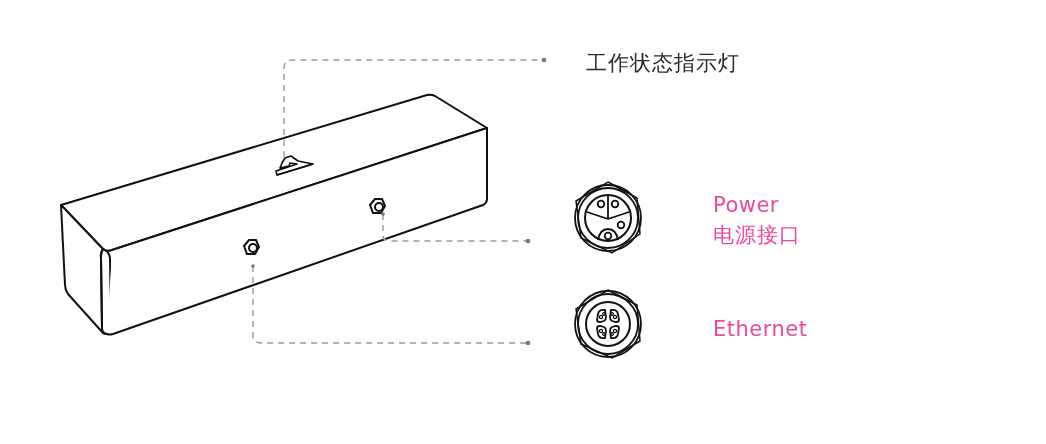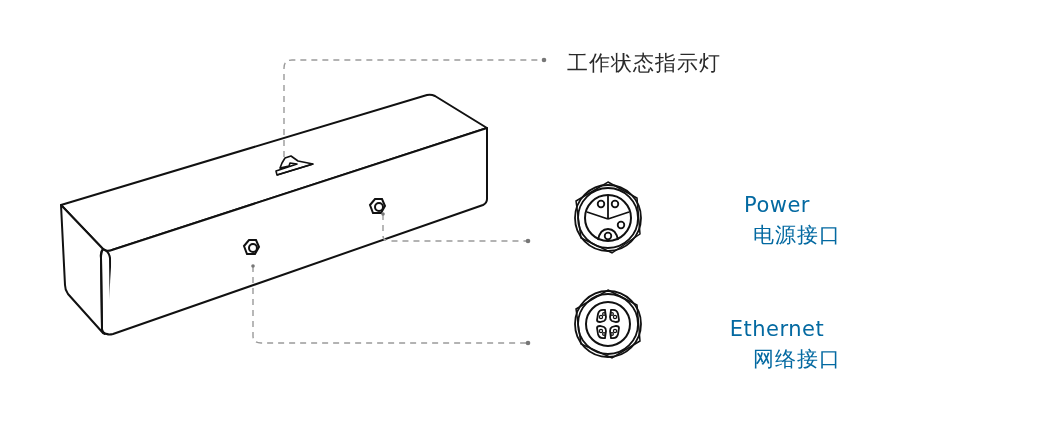--- a/index.html
+++ b/index.html
@@ -1,23 +1,23 @@
 <!DOCTYPE html>
 <html><head>
 <meta charset="utf-8">
 <style>
   html, body { margin: 0; padding: 0; background: #ffffff; }
   body { width: 1046px; height: 444px; position: relative; overflow: hidden;
          font-family: "DejaVu Sans", "Liberation Sans", sans-serif; color: #222; }
   svg.diagram { position: absolute; left: 0; top: 0; }
   .label { position: absolute; font-size: 21px; line-height: 28px; color: #2a2a2a; white-space: nowrap; }
-  .label-title { left: 567px; top: 49px; letter-spacing: 1px; }
-  .port-label { position: absolute; left: 713px; font-size: 21px; line-height: 30px; color: #0369a1; text-align: center; }
+  .label-title { left: 586px; top: 49px; letter-spacing: 1px; }
+  .port-label { position: absolute; left: 713px; font-size: 21px; line-height: 30px; color: #ec4899; }
   .port-label .en { display: block; letter-spacing: 0.5px; }
-  .port-label .zh { display: block; letter-spacing: 1px; margin-left: 40px; }
+  .port-label .zh { display: block; letter-spacing: 1px; }
   .power-label { top: 190px; }
   .eth-label { top: 314px; }
 </style>
 </head>
 <body>
 
 <svg class="diagram" width="1046" height="444" viewBox="0 0 1046 444" xmlns="http://www.w3.org/2000/svg">
 
   <g fill="none" stroke="#111" stroke-width="2" stroke-linejoin="round" stroke-linecap="round">
 
@@ -95,14 +95,13 @@
 
 <div class="label label-title">工作状态指示灯</div>
 
 <div class="port-label power-label">
   <span class="en">Power</span>
   <span class="zh">电源接口</span>
 </div>
 
 <div class="port-label eth-label">
   <span class="en">Ethernet</span>
-  <span class="zh">网络接口</span>
 </div>
 
 </body></html>

